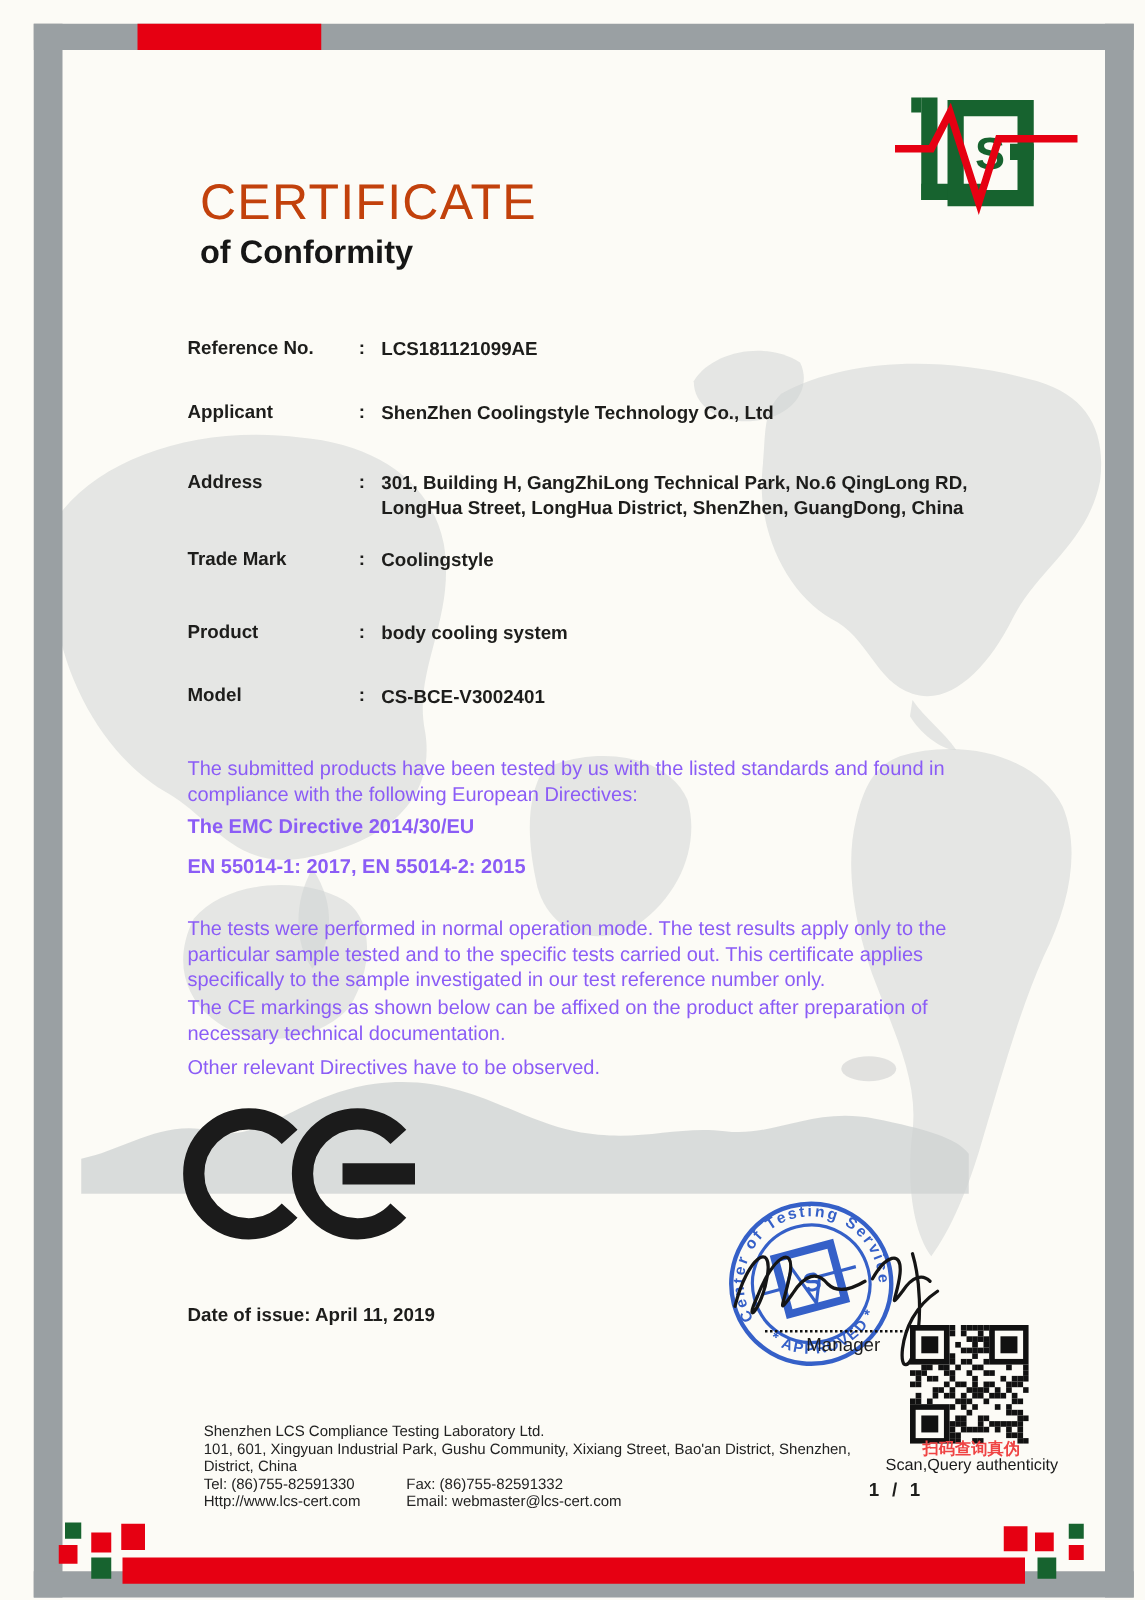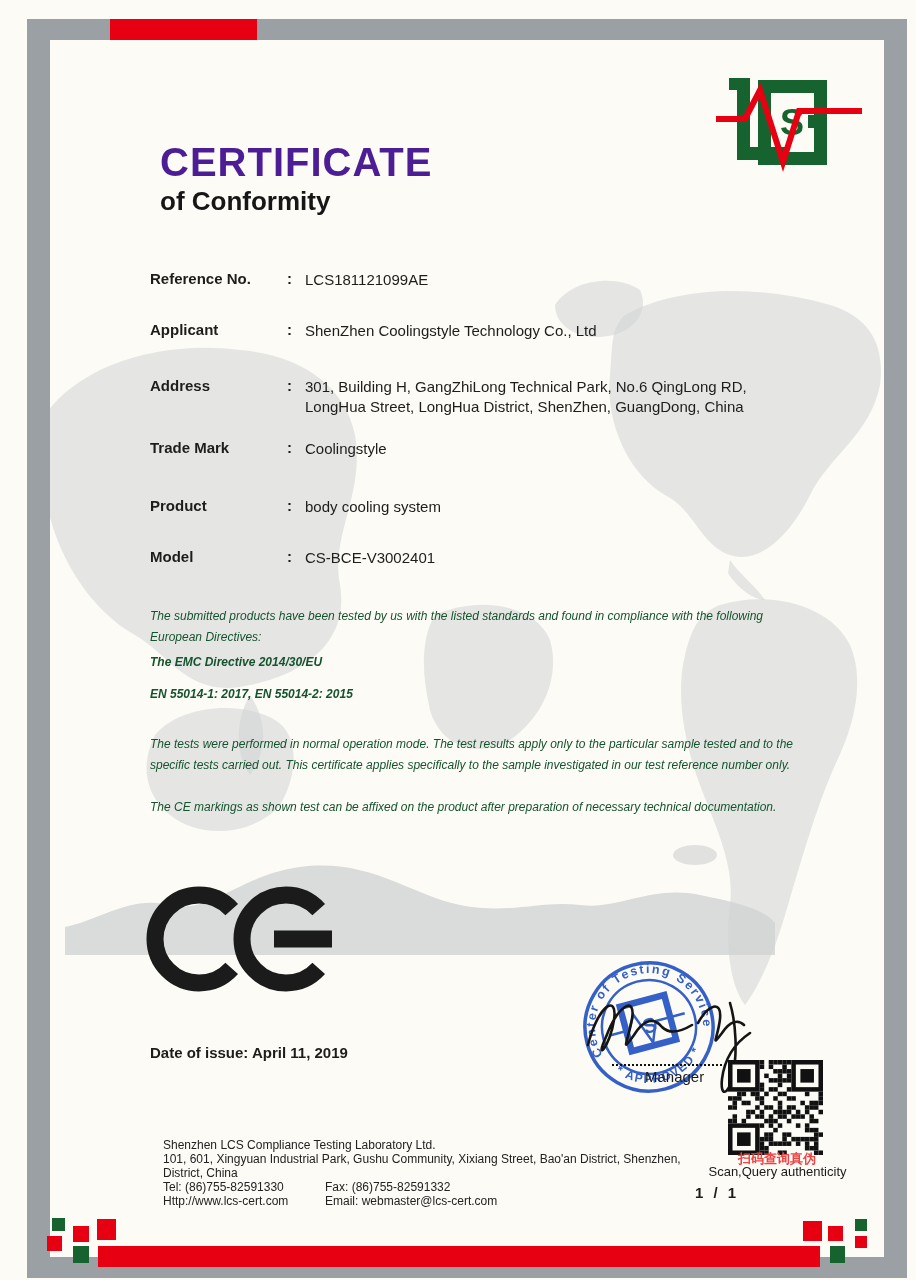--- a/index.html
+++ b/index.html
@@ -5,29 +5,29 @@
   html,body{margin:0;padding:0;background:#e9e9e7;}
   .page{position:relative;width:916px;height:1280px;background:#fcfbf6;overflow:hidden;
         font-family:"Liberation Sans","DejaVu Sans",sans-serif;color:#1d1d1b;}
   .abs{position:absolute;}
   
   .frame{background:#9aa0a3;}
   .accent-red{background:#e60012;}
   .sq-red{position:absolute;background:#e60012;}
   .sq-green{position:absolute;background:#17632f;}
   
-  .title-main{font-size:40px;font-weight:bold;letter-spacing:1px;color:#4c1d95;}
+  .title-main{font-size:40px;font-weight:normal;letter-spacing:1px;color:#c2410c;}
   .title-sub{font-size:26px;font-weight:bold;color:#161616;margin-top:1px;}
   
   .field{position:absolute;left:150px;width:645px;}
   .flabel{position:absolute;left:0;top:0;width:135px;font-size:15px;font-weight:bold;}
   .fcolon{position:absolute;left:137px;top:0;font-size:15px;font-weight:bold;}
-  .fvalue{position:absolute;left:155px;top:0;width:488px;font-size:15px;font-weight:normal;line-height:20px;}
-  
-  .para{position:absolute;left:150px;width:648px;font-size:12px;line-height:20.5px;color:#14532d;font-style:italic;}
+  .fvalue{position:absolute;left:155px;top:0;width:488px;font-size:15px;font-weight:bold;line-height:20px;}
+  
+  .para{position:absolute;left:150px;width:648px;font-size:16px;line-height:20.5px;color:#8b5cf6;}
   .bold{font-weight:bold;}
   
   .foot{position:absolute;left:163px;font-size:12px;line-height:14px;color:#222;}
   .foot2{position:absolute;left:325px;font-size:12px;color:#222;}
   .qr-caption-zh{position:absolute;left:712px;top:1150px;width:130px;text-align:center;
                  font-size:13px;font-weight:bold;color:#ef4444;}
   .qr-caption-en{position:absolute;left:695px;top:1164px;width:165px;text-align:center;
                  font-size:13px;color:#1a1a1a;}
   .page-num{position:absolute;left:695px;top:1184px;font-size:15px;font-weight:bold;letter-spacing:3px;}
   .manager{position:absolute;left:645px;top:1068px;font-size:15px;color:#1c1c1c;}
@@ -118,21 +118,22 @@
   <div class="field" style="top:548px;">
     <span class="flabel">Model</span>
     <span class="fcolon">:</span>
     <span class="fvalue">CS-BCE-V3002401</span>
   </div>
 
   <div class="para" style="top:606px;">The submitted products have been tested by us with the listed standards and found in compliance with the following European Directives:</div>
   <div class="para bold" style="top:652px;">The EMC Directive 2014/30/EU</div>
   <div class="para bold" style="top:684px;">EN 55014-1: 2017, EN 55014-2: 2015</div>
   <div class="para" style="top:734px;">The tests were performed in normal operation mode. The test results apply only to the particular sample tested and to the specific tests carried out. This certificate applies specifically to the sample investigated in our test reference number only.</div>
-  <div class="para" style="top:797px;">The CE markings as shown test can be affixed on the product after preparation of necessary technical documentation.</div>
+  <div class="para" style="top:797px;">The CE markings as shown below can be affixed on the product after preparation of necessary technical documentation.</div>
+  <div class="para" style="top:845px;">Other relevant Directives have to be observed.</div>
 
   <svg class="abs" style="left:146px;top:884px;" width="200" height="110" viewBox="0 0 200 110">
     <g fill="none" stroke="#1b1b1b" stroke-width="17">
       <circle cx="53" cy="55" r="44" pathLength="360" stroke-dasharray="276 84" stroke-dashoffset="-42"></circle>
       <circle cx="140" cy="55" r="44" pathLength="360" stroke-dasharray="276 84" stroke-dashoffset="-42"></circle>
       <line x1="128" y1="55" x2="186" y2="55"></line>
     </g>
   </svg>
 
   <div class="date-line">Date of issue: April 11, 2019</div>

